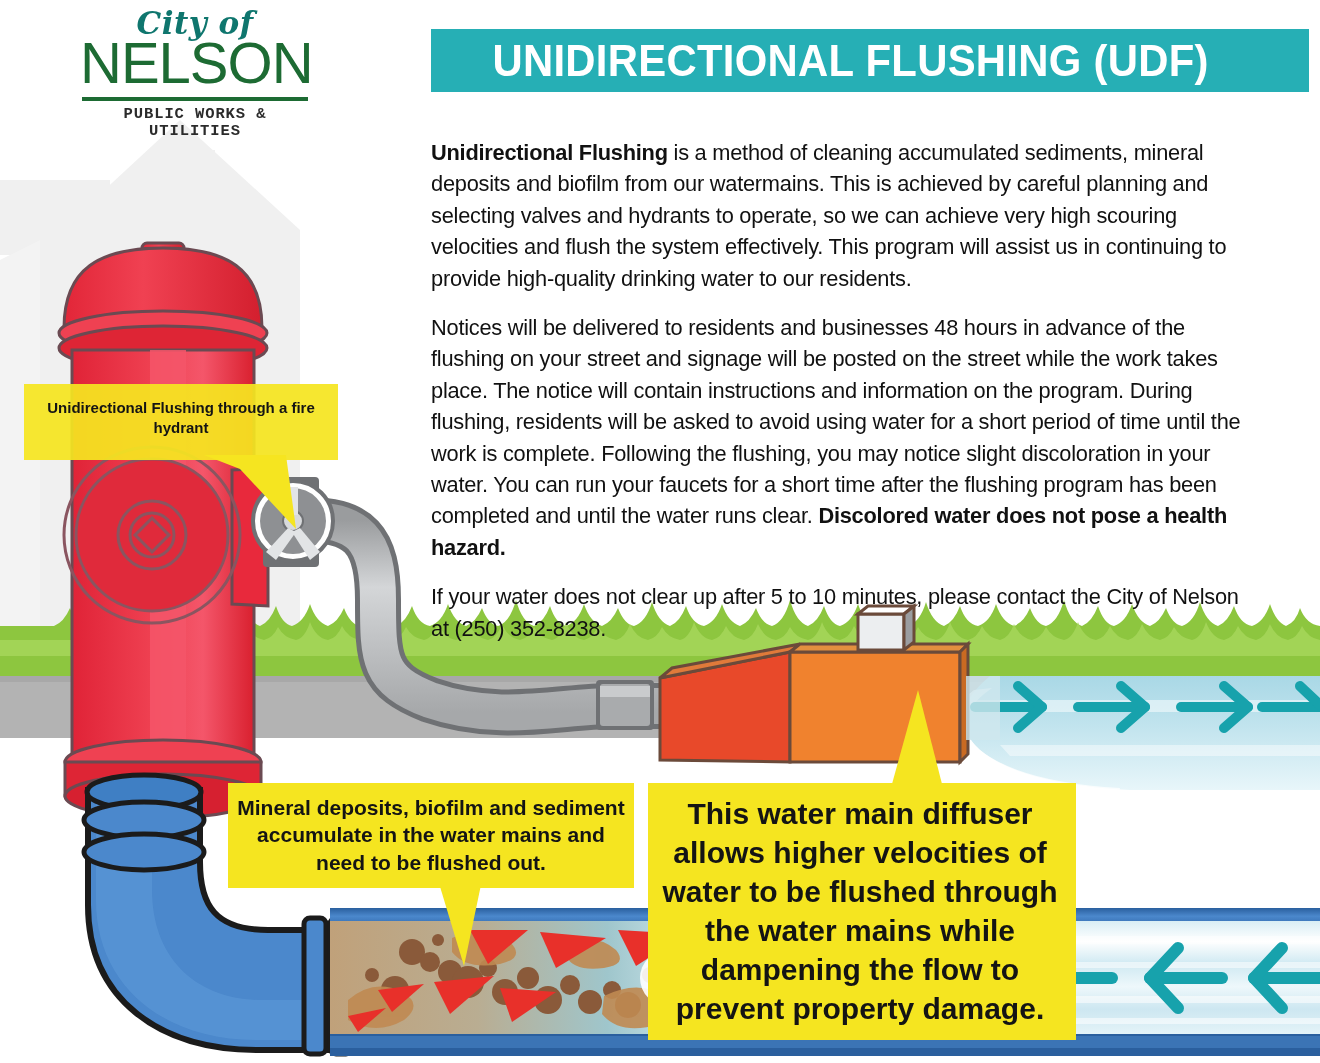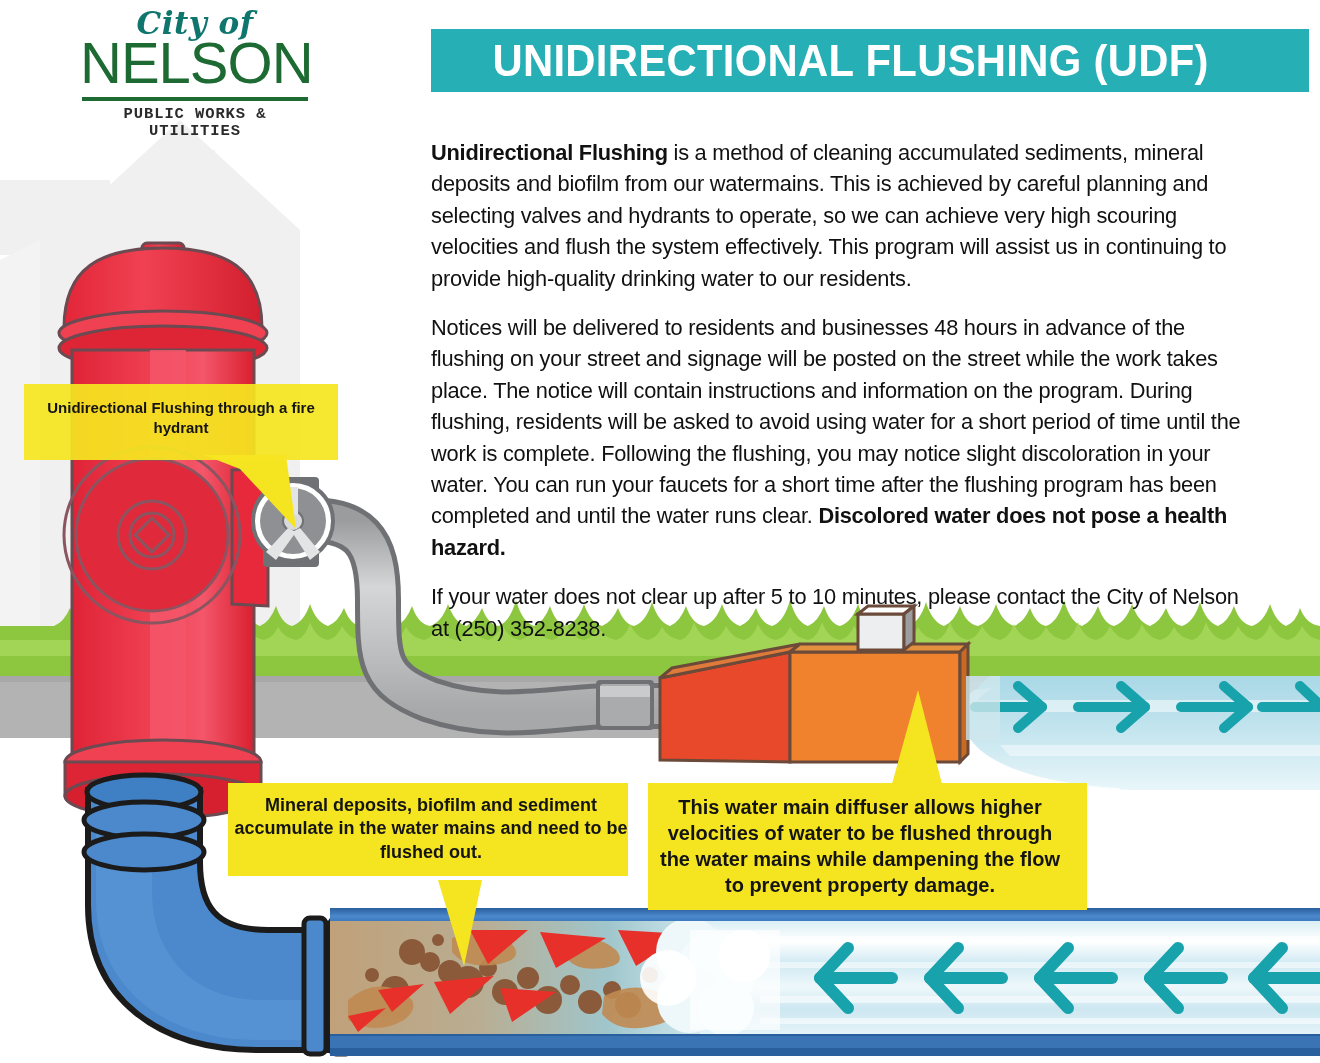--- a/index.html
+++ b/index.html
@@ -132,29 +132,29 @@
     width: 302px;
     padding: 14px 6px 23px 6px;
     font-size: 15px;
     background: rgba(245,229,32,0.93);
     margin-left: 6px;
   }
   #callout-sediment {
     left: 228px;
     top: 783px;
     width: 394px;
-    padding: 11px 0 12px 6px;
-    font-size: 18px;
+    padding: 11px 6px 12px 6px;
+    font-size: 21px;
   }
   #callout-diffuser {
     left: 648px;
     top: 783px;
     width: 412px;
-    padding: 11px 21px 12px 6px;
-    font-size: 20px;
+    padding: 11px 10px 12px 6px;
+    font-size: 30px;
   }
 </style>
 </head>
 <body>
 
 <div id="poster">
 
   <svg id="scene" viewBox="0 0 1320 1063" preserveAspectRatio="none">
     <defs>
       <linearGradient id="gradWaterPuddle" x1="0" y1="0" x2="0" y2="1">

